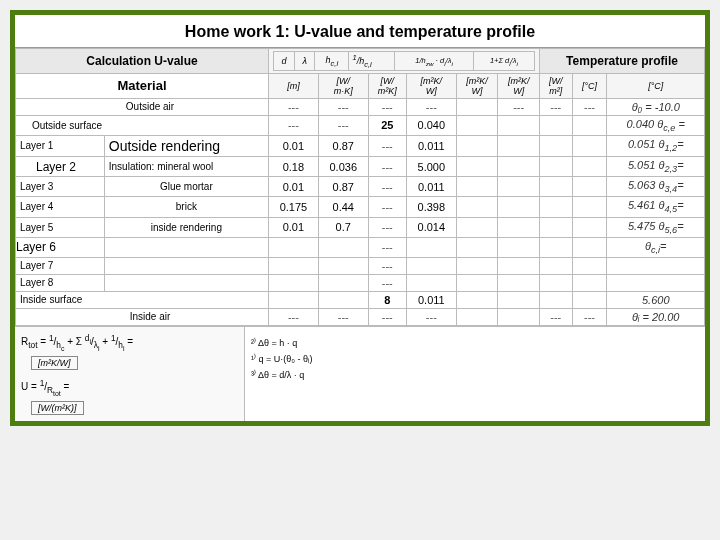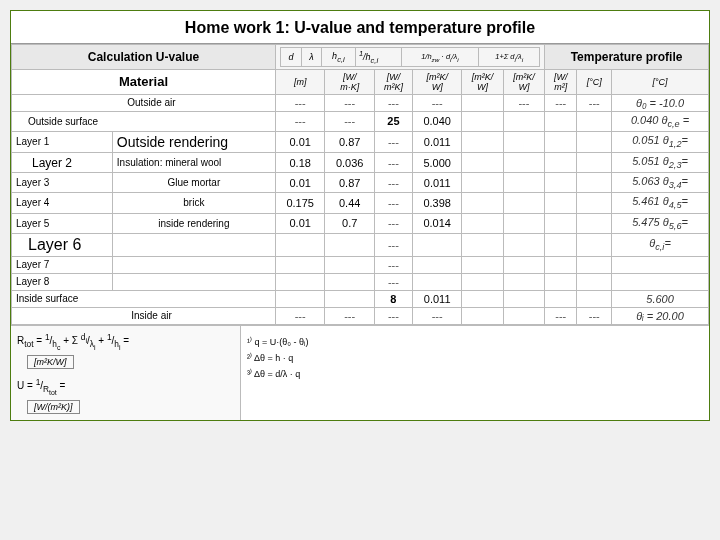--- a/index.html
+++ b/index.html
@@ -8,21 +8,21 @@
       height: 540px;
       background: #f0f0f0;
       font-family: Arial, sans-serif;
       font-size: 11px;
       overflow: hidden;
     }
     .page {
       width: 700px;
       margin: 10px auto;
       background: white;
-      border: 1px solid #4d7c0f;
+      border: 5px solid #4d7c0f;
     }
     .page-title {
       text-align: center;
       font-size: 16px;
       font-weight: bold;
       padding: 8px 0 6px 0;
       border-bottom: 1px solid #999;
     }
     .main-table {
       width: 100%;
@@ -190,21 +190,21 @@
         <td class="center dashes">---</td>
         <td class="center">0.014</td>
         <td class="center"></td>
         <td class="center"></td>
         <td class="center"></td>
         <td class="center"></td>
         <td class="center temp-value">5.475 θ<sub>5,6</sub>=</td>
       </tr>
 
       <tr>
-        <td style="font-size:16px; padding-left:16px;">Layer 6</td>
+        <td style="font-size:12px; padding-left:0;">Layer 6</td>
         <td colspan="2"></td>
         <td class="center"></td>
         <td class="center"></td>
         <td class="center dashes">---</td>
         <td class="center"></td>
         <td class="center"></td>
         <td class="center"></td>
         <td class="center"></td>
         <td class="center"></td>
         <td class="center temp-value">θ<sub>c,i</sub>=</td>
@@ -277,18 +277,18 @@
       </div>
       <div style="font-size:10px; margin-bottom:4px;">
         U = <sup>1</sup>/<sub>R<sub>tot</sub></sub> =
       </div>
       <div style="display:flex; align-items:flex-end; margin-left:10px;">
         <span style="border:1px solid #888; padding:1px 6px; font-size:9px; font-style:italic;">[W/(m²K)]</span>
       </div>
     </div>
 
     <div style="flex:1; padding:6px;">
+      <div style="font-size:9px; margin:3px 0;">²⁾ Δθ = h · q</div>
       <div style="font-size:9px; margin:3px 0;">¹⁾ q = U·(θ₀ - θᵢ)</div>
-      <div style="font-size:9px; margin:3px 0;">²⁾ Δθ = h · q</div>
       <div style="font-size:9px; margin:3px 0;">³⁾ Δθ = d/λ · q</div>
     </div>
   </div>
 </div>
 
 </body></html>

